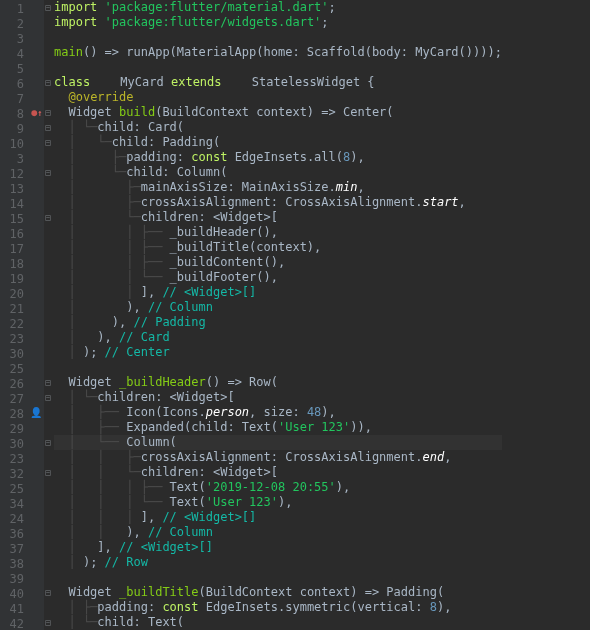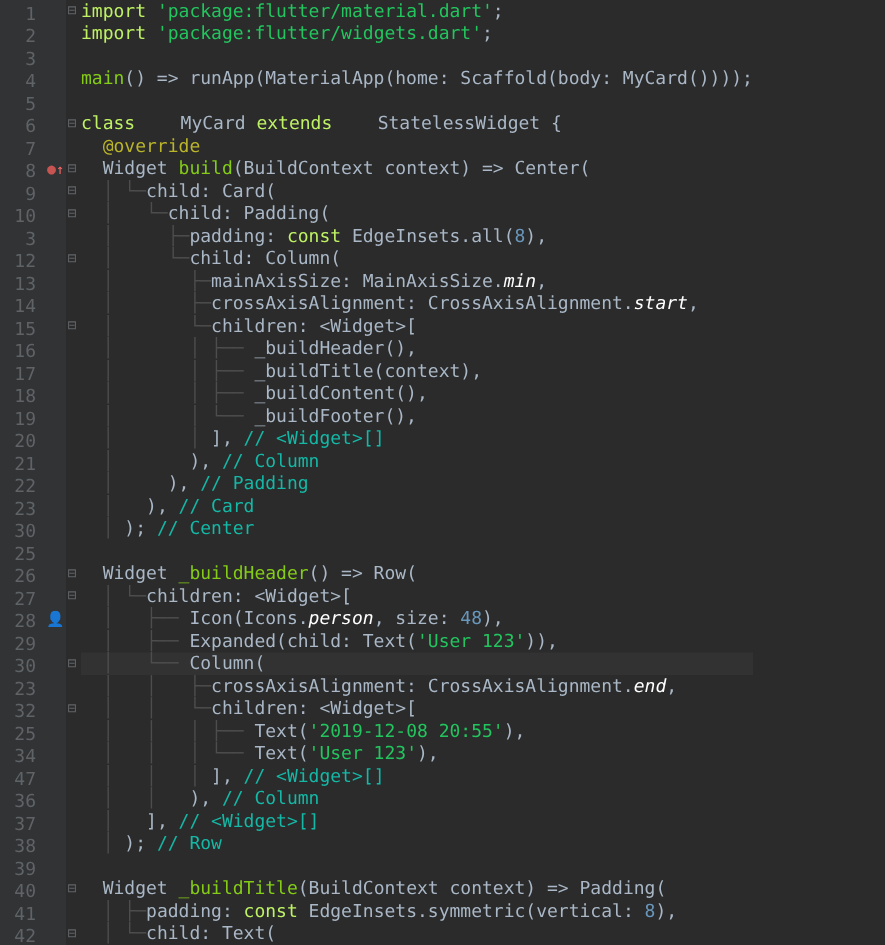--- a/index.html
+++ b/index.html
@@ -109,21 +109,21 @@
       <div class="ln">25</div>
       <div class="ln">26</div>
       <div class="ln">27</div>
       <div class="ln">28</div>
       <div class="ln">29</div>
       <div class="ln">30</div>
       <div class="ln">23</div>
       <div class="ln">32</div>
       <div class="ln">25</div>
       <div class="ln">34</div>
-      <div class="ln">47</div>
+      <div class="ln">24</div>
       <div class="ln">36</div>
       <div class="ln">37</div>
       <div class="ln">38</div>
       <div class="ln">39</div>
       <div class="ln">40</div>
       <div class="ln">41</div>
       <div class="ln">42</div>
     </div>
   <div class="marks" id="marks">
       <div class="mark"></div>

